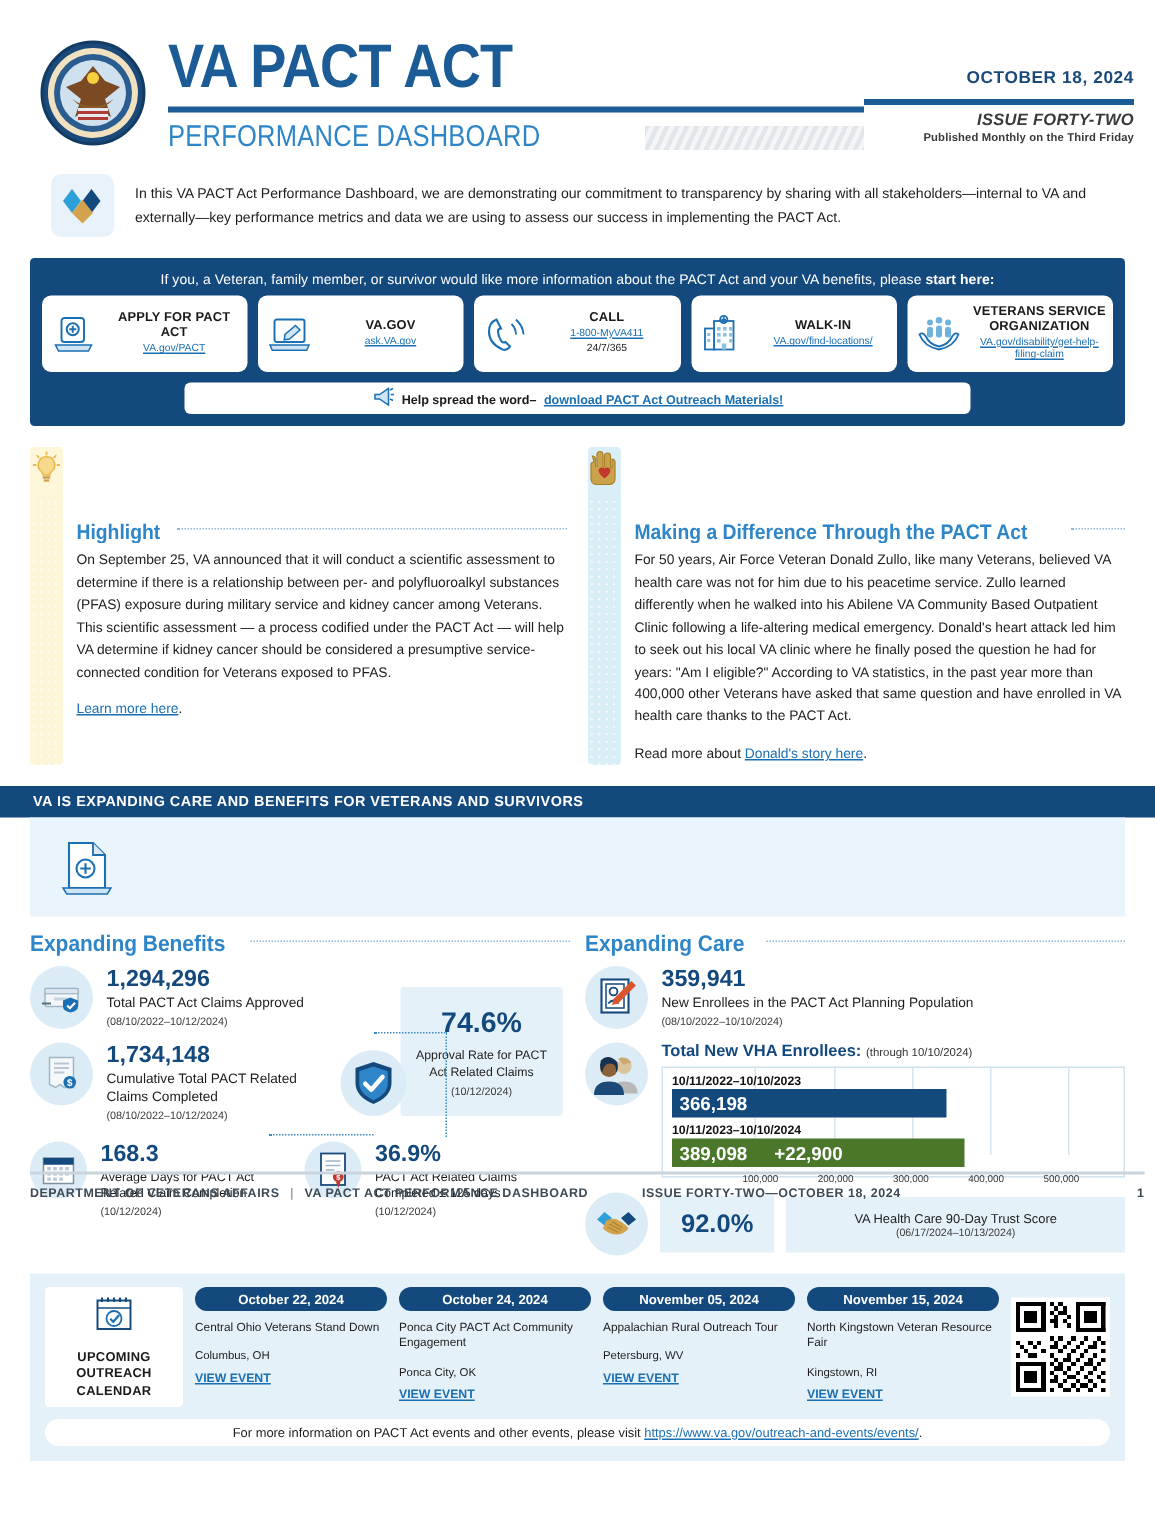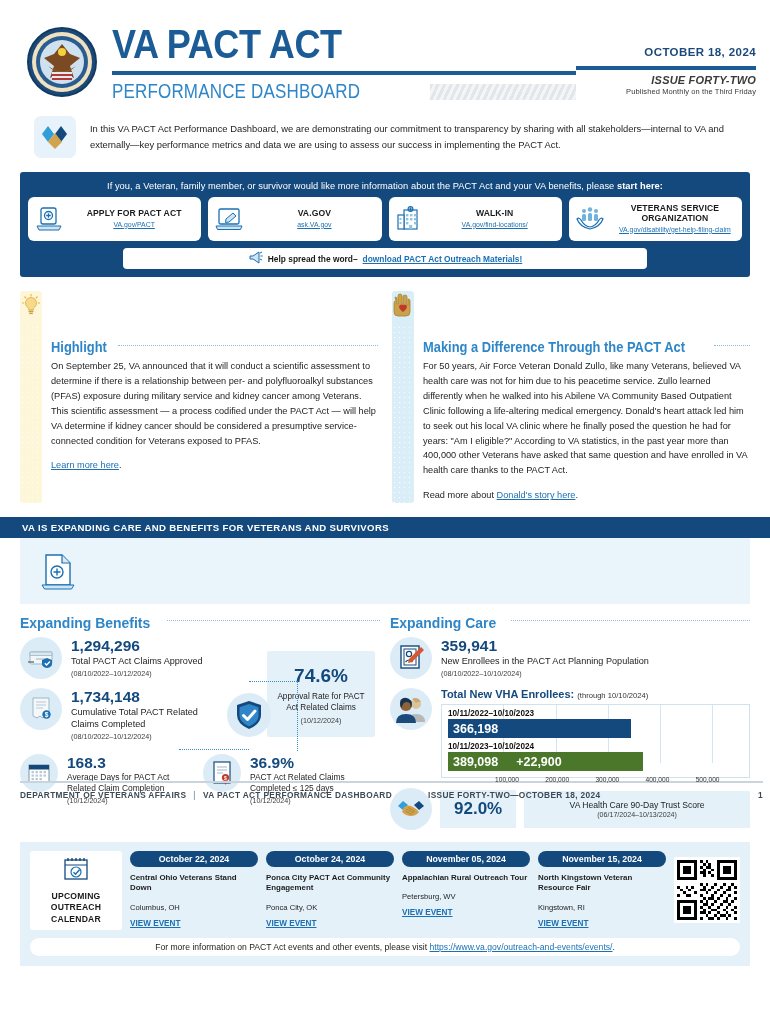--- a/index.html
+++ b/index.html
@@ -28,21 +28,21 @@
     font-family:"Liberation Sans Narrow","Liberation Sans",sans-serif;
     font-weight:normal; font-size:20px; letter-spacing:0.2px; color:#2e86c8;
     transform: scaleX(0.85); transform-origin:left center; white-space:nowrap;
   }
   .hatch { flex:1; height:16px; margin-left:26px;
     background: repeating-linear-gradient(115deg,#e2e6ea 0 3px,#f3f5f7 3px 6px); }
   .head-right { width:180px; text-align:right; padding-top:24px; }
   .issue-date { font-size:11.5px; font-weight:bold; color:#1b4a7a; letter-spacing:0.4px; }
   .head-right .rule-blue { margin:8px 0 4px 0; }
   .issue-no { font-size:11px; font-style:italic; font-weight:bold; color:#3a3a3a; letter-spacing:0.2px; }
-  .issue-freq { font-size:7.5px; font-weight:normal; color:#3a3a3a; letter-spacing:0.1px; margin-top:1px; }
+  .issue-freq { font-size:7.5px; font-weight:bold; color:#3a3a3a; letter-spacing:0.1px; margin-top:1px; }
 
   
   .intro { display:flex; align-items:center; gap:14px; padding: 8px 26px 10px 34px; }
   .intro-ico { width:42px; height:42px; border-radius:7px; background:#e7f2fa; flex:0 0 auto;
                display:flex; align-items:center; justify-content:center; }
   .intro p { font-size:9.4px; line-height:1.65; color:#1d1d1d; }
 
   
   .navybox { margin: 4px 20px 0 20px; background:#14497d; border-radius:3px; padding:7px 8px 8px 8px; }
   .navybox-title { color:#fff; font-size:9.3px; font-weight:bold; text-align:center; padding:2px 0 6px 0; letter-spacing:0.05px;}
@@ -141,21 +141,21 @@
 
   
   .calwrap { margin:12px 20px 0 20px; background:#e4f1f9; padding:9px 10px 10px 10px; }
   .calrow { display:flex; gap:8px; align-items:stretch; }
   .calbadge { width:92px; background:#fff; border-radius:3px; display:flex; flex-direction:column;
               align-items:center; justify-content:center; padding:5px 2px; flex:0 0 auto; }
   .calbadge .lbl { font-size:8.6px; font-weight:bold; color:#1a1a1a; line-height:1.3; text-align:center; margin-top:3px; letter-spacing:0.2px;}
   .event { flex:1; }
   .epill { background:#14497d; color:#fff; border-radius:9px; text-align:center;
            font-size:8.8px; font-weight:bold; padding:3px 4px; }
-  .ename { font-size:7.9px; font-weight:bold; color:#1d1d1d; line-height:1.3; margin-top:6px; }
+  .ename { font-size:7.9px; font-weight:normal; color:#1d1d1d; line-height:1.3; margin-top:6px; }
   .eloc { font-size:7.6px; color:#1d1d1d; margin-top:9px; }
   .eview { font-size:8.2px; font-weight:bold; color:#1b6fb3; text-decoration:underline; margin-top:1px; }
   .qr { width:66px; height:66px; background:#fff; padding:3px; flex:0 0 auto; align-self:center; }
   .calnote { margin-top:8px; background:#fff; border-radius:10px; text-align:center;
              font-size:8.6px; padding:4px; color:#1d1d1d; }
   .calnote a { color:#1b6fb3; text-decoration:underline; }
 
   
   .footer { position:absolute; left:20px; right:7px; bottom:12px; border-top:2px solid #c9d4dc; padding-top:7px;
             display:flex; align-items:center; font-size:8.3px; font-weight:bold; color:#3c4a55; letter-spacing:0.35px; }
@@ -239,20 +239,34 @@
             <path d="M19 7 l3 3 -7 6 -3.5 .5 .5-3.5 Z" fill="#cfe5f4" stroke="#1b6fb3" stroke-width="1"></path>
             <path d="M2 20 h26 l-1.5 3.5 H3.5 Z" fill="#cfe5f4" stroke="#1b6fb3" stroke-width="1"></path>
           </svg>
         </div>
         <div class="card-txt">
           <div class="card-h">VA.GOV</div>
           <div class="card-l">ask.VA.gov</div>
         </div>
       </div>
 
+      <div class="card">
+        <div class="card-ico">
+          <svg width="30" height="26" viewBox="0 0 30 26">
+            <path d="M9 3 q-5 2 -5 8 q0 8 9 12 q3 1 5 -2 l-3 -3 q-2 1 -3 -1 q-2 -3 -2 -6 q0 -2 2 -2 Z" fill="#fff" stroke="#1b6fb3" stroke-width="1.4"></path>
+            <path d="M19 6 q3 3 3 7" stroke="#1b6fb3" stroke-width="1.2" fill="none"></path>
+            <path d="M22 3 q5 5 5 10" stroke="#1b6fb3" stroke-width="1.2" fill="none"></path>
+          </svg>
+        </div>
+        <div class="card-txt">
+          <div class="card-h">CALL</div>
+          <div class="card-l">1-800-MyVA411</div>
+          <div class="card-p">24/7/365</div>
+        </div>
+      </div>
 
       <div class="card">
         <div class="card-ico">
           <svg width="30" height="26" viewBox="0 0 30 26">
             <rect x="9" y="4" width="13" height="19" fill="#fff" stroke="#1b6fb3" stroke-width="1.2"></rect>
             <rect x="3" y="9" width="6" height="14" fill="#fff" stroke="#1b6fb3" stroke-width="1.2"></rect>
             <circle cx="15.5" cy="3" r="2.4" fill="none" stroke="#1b6fb3" stroke-width="1.2"></circle>
             <path d="M15.5 1.4v3.2M13.9 3h3.2" stroke="#1b6fb3" stroke-width="1"></path>
             <g fill="#8fc3e4">
               <rect x="11" y="8" width="2.4" height="2.4"></rect>

